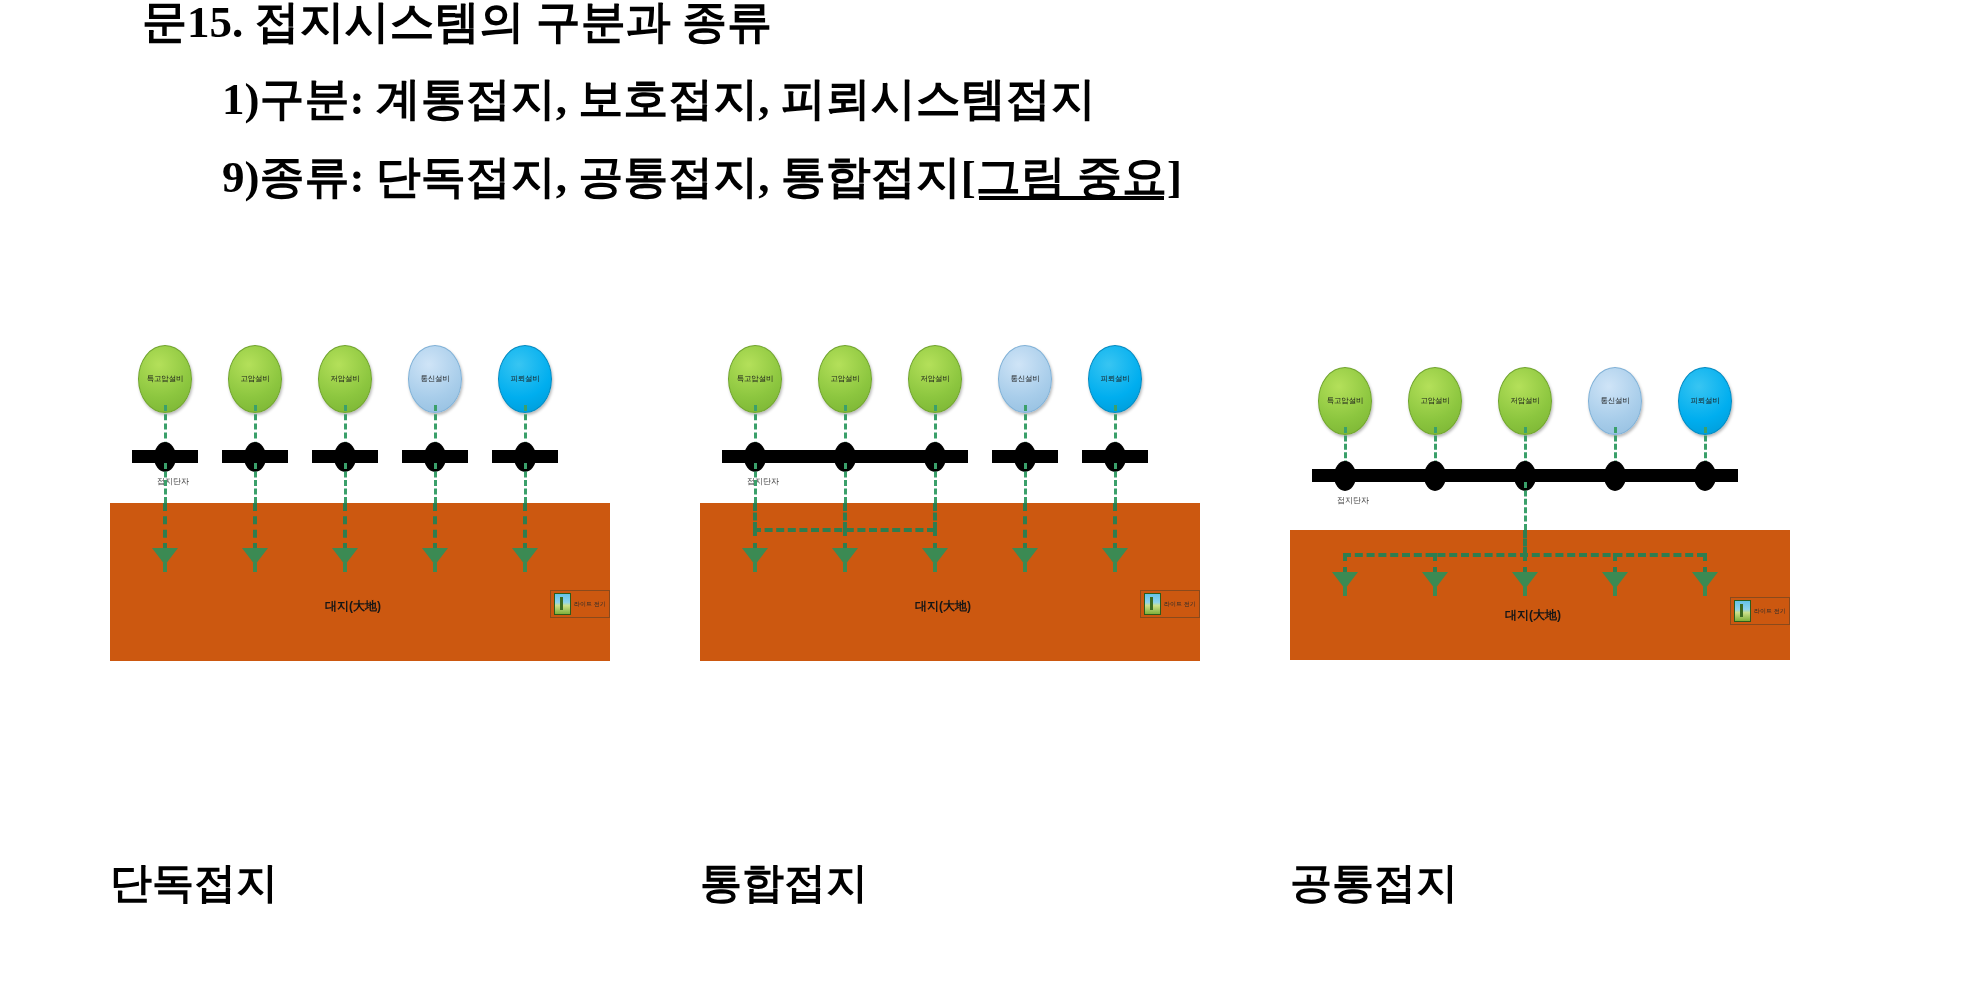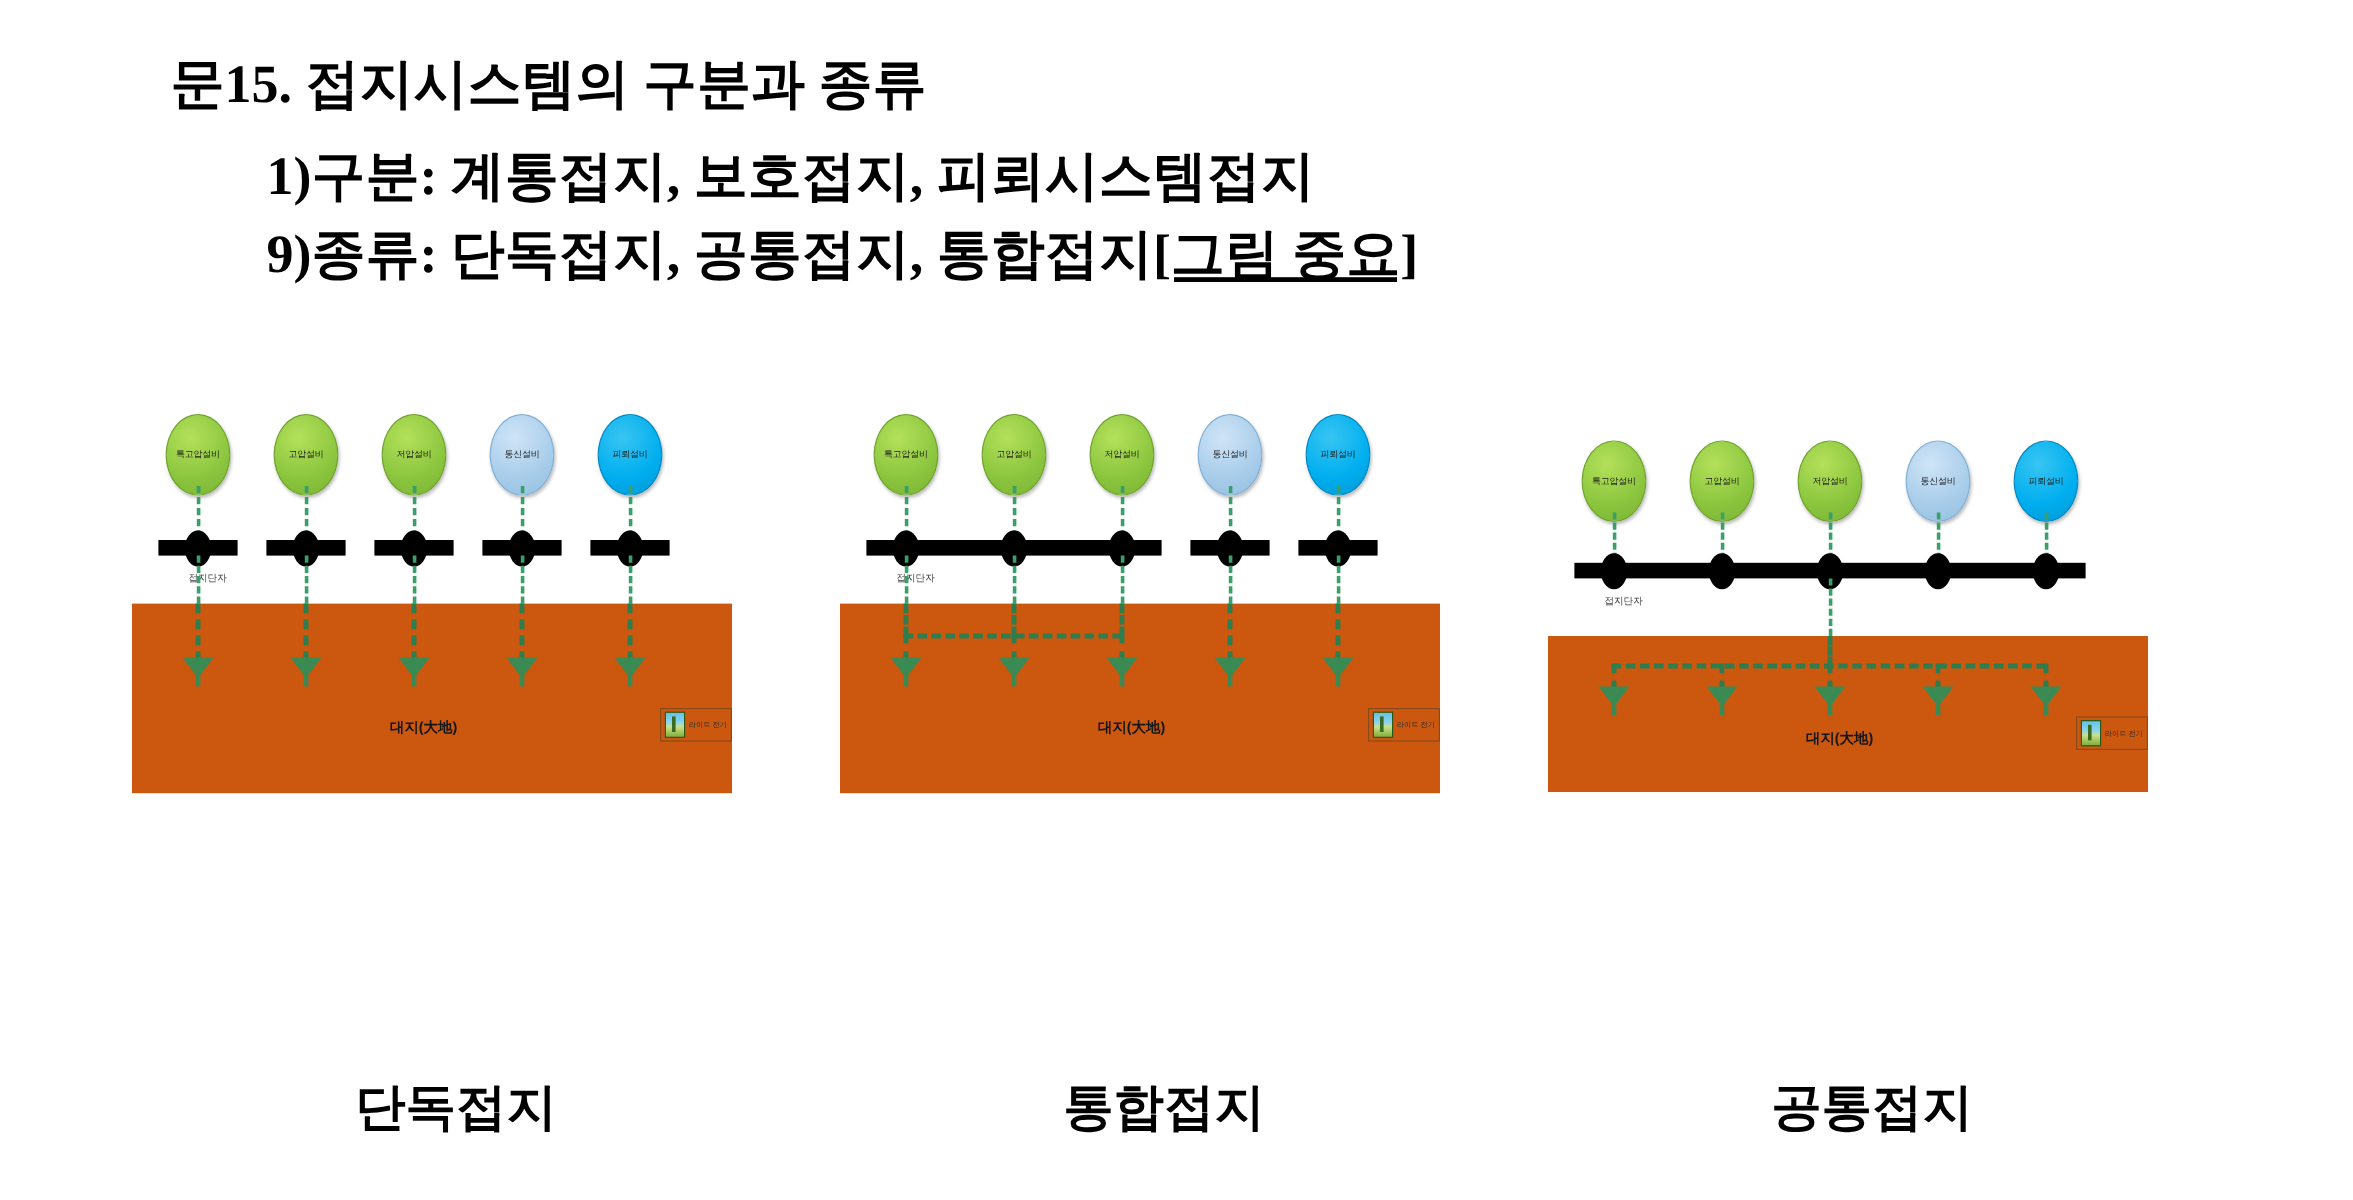--- a/index.html
+++ b/index.html
@@ -8,30 +8,29 @@
     width:1961px;height:1000px;
     background:#ffffff;
     font-family:"Liberation Serif","DejaVu Serif",serif;
     overflow:hidden;
     position:relative;
   }
   
   .heading{
     position:absolute;
     left:0;top:0;width:1961px;
-    padding-top:48px;
   }
   .h-line{
     color:#000000;
     font-weight:700;
     white-space:pre;
     line-height:1.0;
   }
   .h-line.l1{font-size:45px;margin-left:142px;margin-bottom:32px;}
-  .h-line.l2{font-size:45px;margin-left:222px;margin-bottom:20px;}
+  .h-line.l2{font-size:45px;margin-left:222px;margin-bottom:33px;}
   .h-line.l3{font-size:45px;margin-left:222px;}
   .under{text-decoration:underline;text-underline-offset:4px;}
 
   
   .diagrams{
     position:absolute;
     left:0;top:345px;
     width:1961px;height:500px;
   }
   .diagram{
@@ -170,23 +169,21 @@
     white-space:nowrap;
   }
 
   
   .caption{
     position:absolute;
     top:855px;
     font-size:42px;
     font-weight:700;
     color:#000000;
-    text-align:center;
     white-space:nowrap;
-    margin-top:40px;
   }
   #caption-1{left:110px;width:540px;}
   #caption-2{left:700px;width:540px;}
   #caption-3{left:1290px;width:540px;}
 </style>
 </head>
 <body>
 
 <div class="heading">
   <div class="h-line l1">문15. 접지시스템의 구분과 종류</div>

